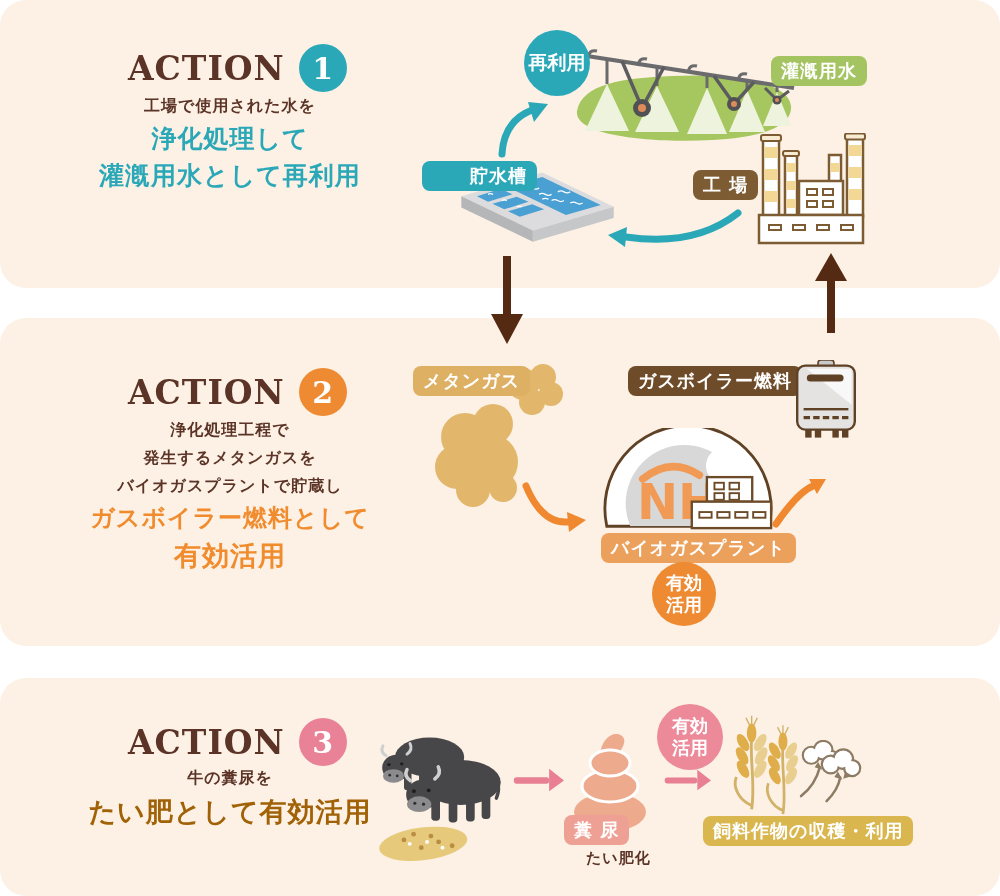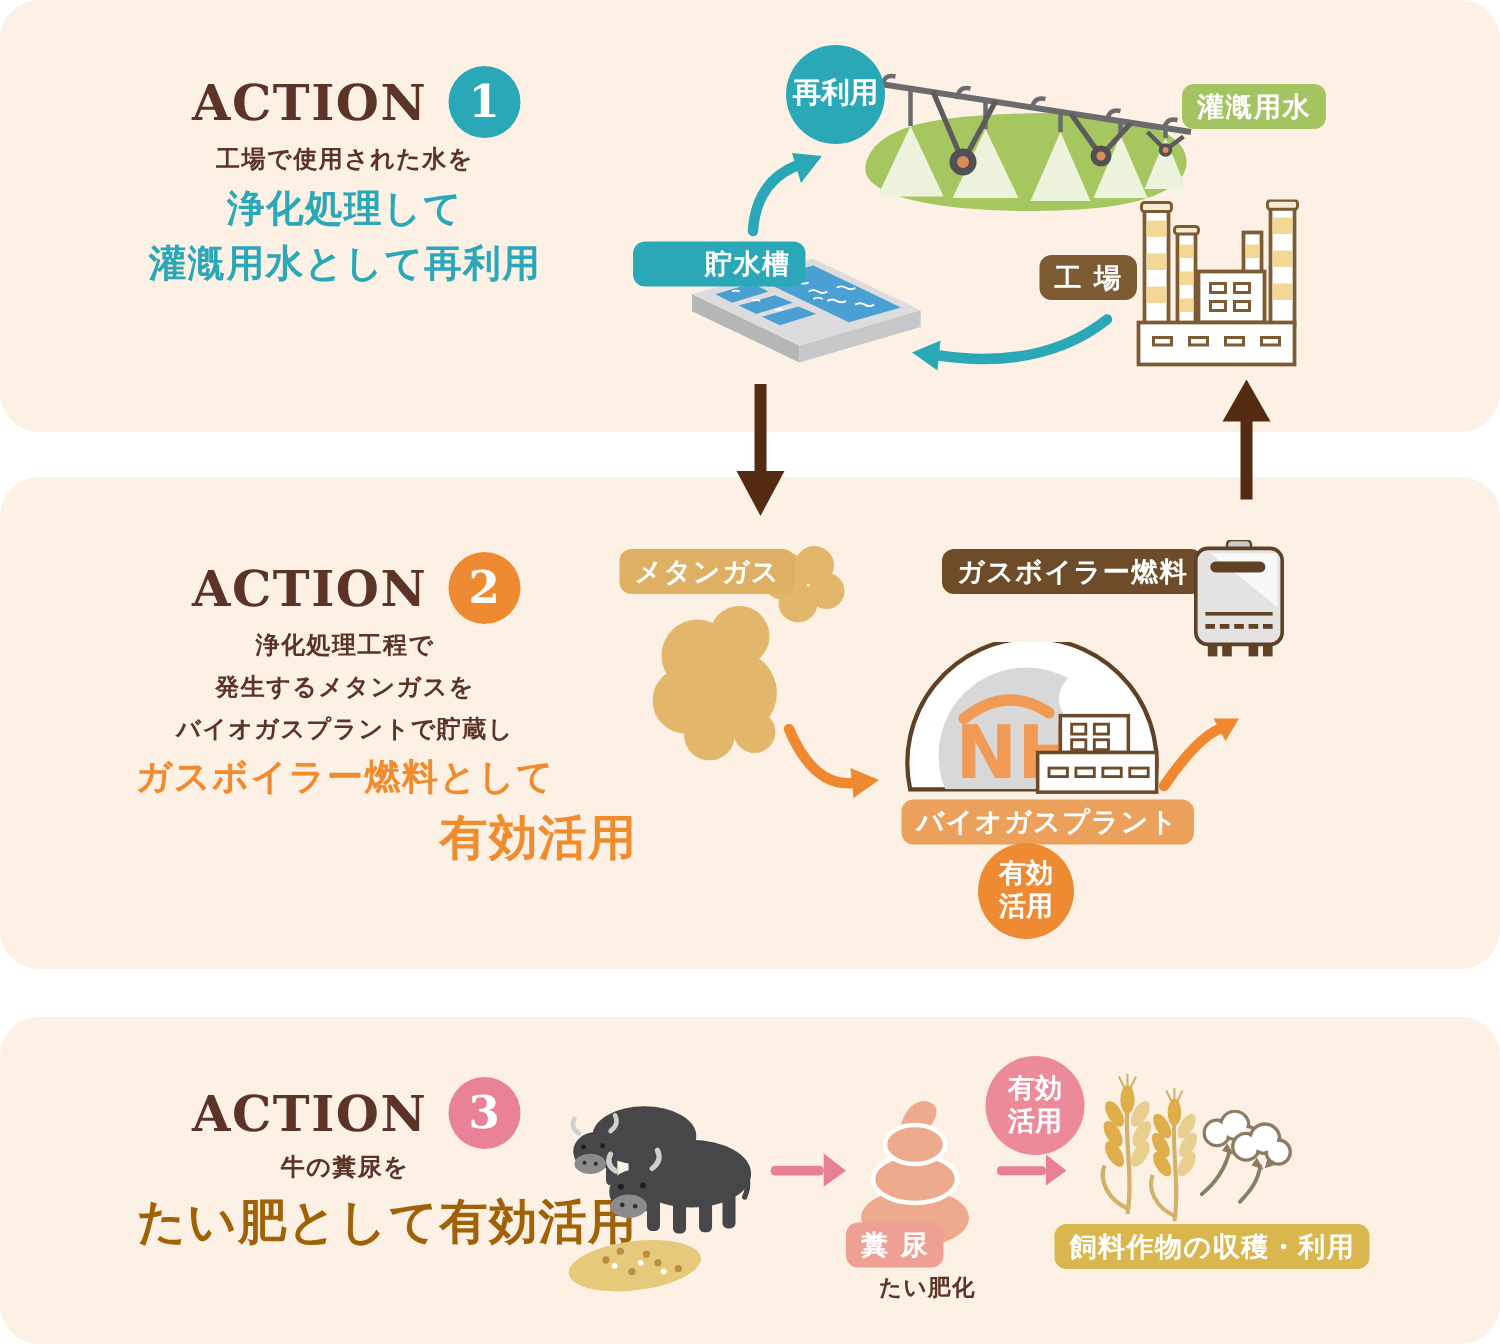--- a/index.html
+++ b/index.html
@@ -11,21 +11,21 @@
   #panel3{top:678px;height:218px;}
   .abs{position:absolute;}
   .action-row{position:absolute;display:flex;align-items:center;gap:14px;}
   .action-word{font-family:"DejaVu Serif",serif;font-weight:bold;font-size:33px;color:#5b3427;letter-spacing:1px;}
   .action-num{width:48px;height:48px;border-radius:50%;color:#fff;font-family:"DejaVu Serif",serif;
               font-size:30px;font-weight:bold;display:flex;align-items:center;justify-content:center;}
   .num-teal{background:#2aa8b8;} .num-orange{background:#ee8a31;} .num-pink{background:#e98297;}
   .desc{position:absolute;left:35px;width:390px;text-align:center;font-weight:800;line-height:1.0;}
   .desc div{margin-bottom:12px;letter-spacing:1px;}
   .c-brown{color:#5b3427;} .c-teal{color:#2aa8b8;} .c-orange{color:#f08c2e;} .c-pink{color:#a16207;}
-  .s22{font-size:16px;} .s25{font-size:25px;} .s24{font-size:24px;} .s27{font-size:32px;text-align:right;}
+  .s22{font-size:16px;} .s25{font-size:25px;} .s24{font-size:24px;} .s27{font-size:27px;}
   .tag{position:absolute;color:#fff;font-weight:800;font-size:18px;padding:3px 10px;border-radius:8px;
        white-space:nowrap;letter-spacing:1px;}
   .bg-teal{background:#2aa8b8;} .bg-green{background:#a4c361;} .bg-olive{background:#7d5b33;}
   .bg-tan{background:#deb064;} .bg-dkbrown{background:#6f4c29;} .bg-ltorange{background:#eba15c;}
   .bg-salmon{background:#efa095;} .bg-gold{background:#d9b64e;}
   .badge{position:absolute;border-radius:50%;color:#fff;font-weight:800;display:flex;flex-direction:column;
          align-items:center;justify-content:center;text-align:center;line-height:1.25;}
   .badge-reuse{width:66px;height:66px;background:#2aa8b8;font-size:19px;}
   .badge-use-orange{width:64px;height:64px;background:#ee8a31;font-size:18px;}
   .badge-use-pink{width:66px;height:66px;background:#ec8a9a;font-size:18px;}
@@ -76,21 +76,21 @@
       <circle cx="172" cy="78" r="7" fill="#515154"></circle>
         <circle cx="172" cy="78" r="3" fill="#dd8b5a"></circle>
       <circle cx="215" cy="74" r="4.5" fill="#515154"></circle>
         <circle cx="215" cy="74" r="2" fill="#dd8b5a"></circle>
     </svg>
 
     <div class="badge badge-reuse" style="left:524px;top:30px;">
       <span>再利用</span>
     </div>
 
-    <div class="tag bg-green" style="left:788px;top:56px;">灌漑用水</div>
+    <div class="tag bg-green" style="left:771px;top:56px;">灌漑用水</div>
 
     <svg class="abs" style="left:452px;top:162px;" width="168" height="84" viewBox="0 0 270 135">
       <polygon points="15,55 145,17 260,72 130,110" fill="#dcdcde"></polygon>
       <polygon points="15,55 130,110 130,128 15,73" fill="#b5b6b8"></polygon>
       <polygon points="130,110 260,72 260,90 130,128" fill="#c6c7c9"></polygon>
       <polygon points="40,55 79,43 97,52 58,64" fill="#4aa0d2"></polygon>
       <polygon points="65,67 104,56 123,64 84,76" fill="#4aa0d2"></polygon>
       <polygon points="90,79 129,68 148,76 109,88" fill="#4aa0d2"></polygon>
       <polygon points="89,40 145,24 239,69 183,85" fill="#4aa0d2"></polygon>
       <path d="M120,42 q5,-3 10,0 q5,3 10,0 M140,52 q5,-3 10,0 q5,3 10,0 M160,62 q5,-3 10,0 q5,3 10,0

